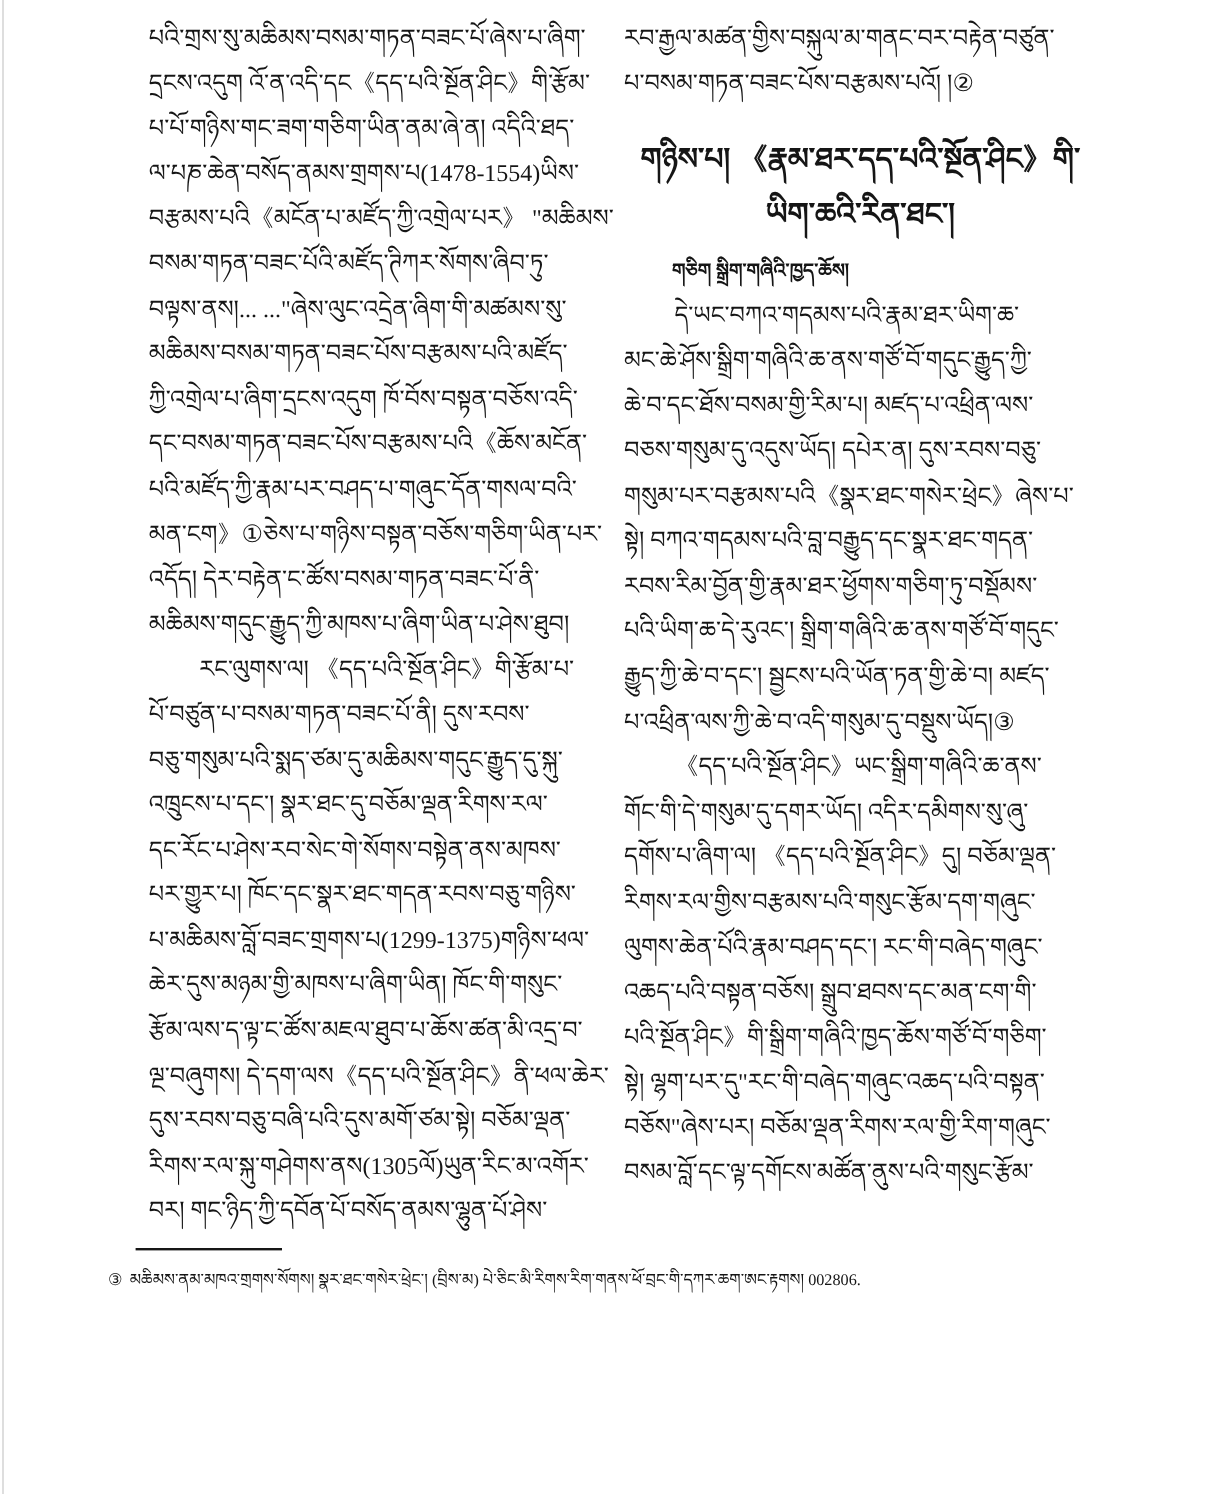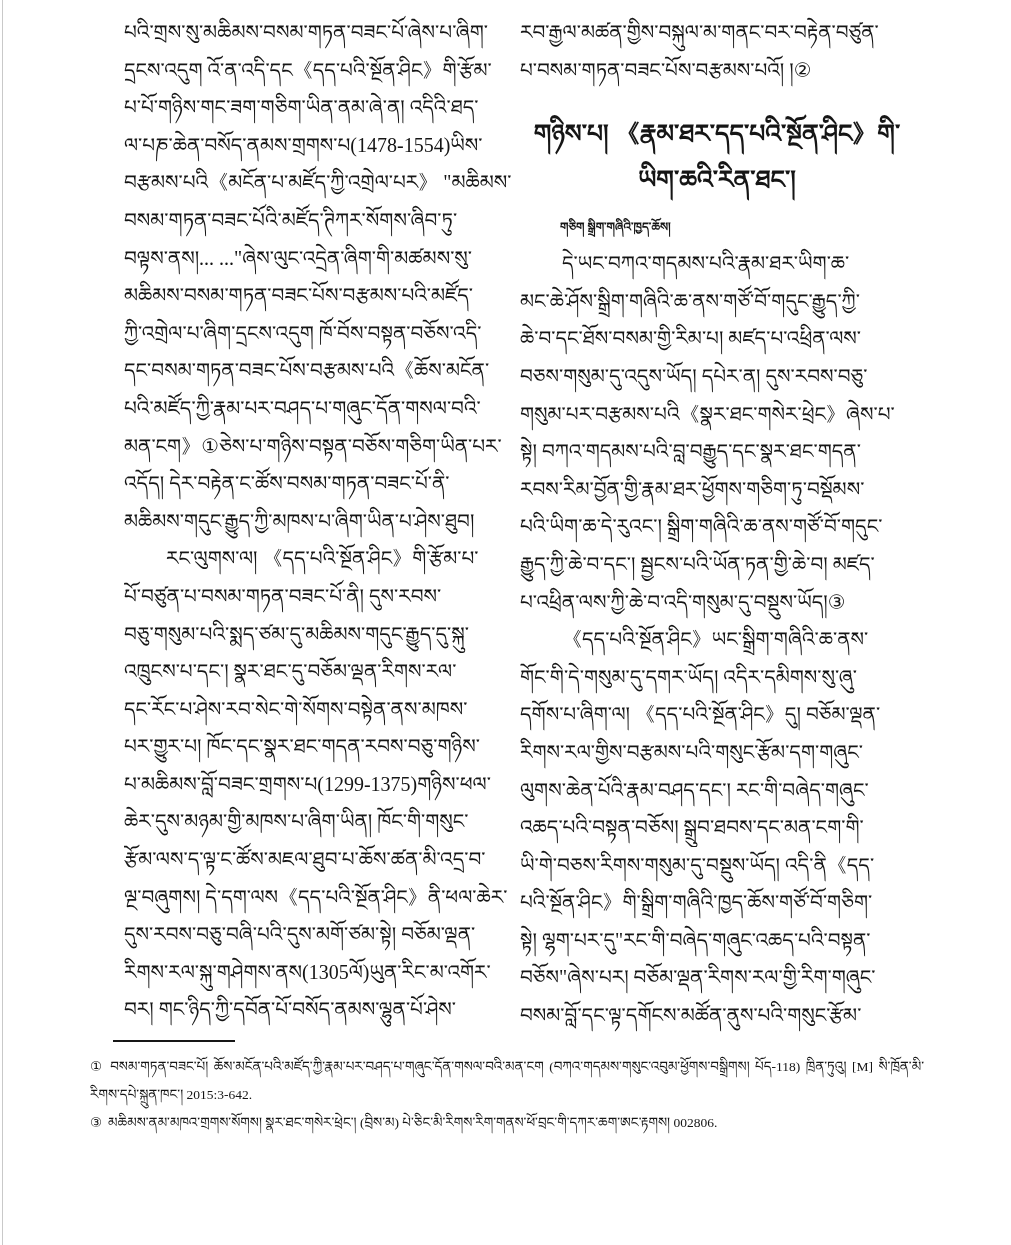--- a/index.html
+++ b/index.html
@@ -31,21 +31,21 @@
 
   .heading {
     font-weight:bold;
     font-size:25px;
     line-height:46px;
     text-align:center;
     margin-top:22px;
   }
   .subheading {
     font-weight:bold;
-    font-size:12px;
+    font-size:16px;
     line-height:36px;
     text-indent:40px;
     margin-top:6px;
     white-space:nowrap; overflow:hidden;
   }
 
   .footnotes {
     position:absolute; left:90px; top:1040px; width:834px;
   }
   .fn-rule {
@@ -125,31 +125,27 @@
       <div class="tline">རྒྱུད་ཀྱི་ཆེ་བ་དང་། སྦྱངས་པའི་ཡོན་ཏན་གྱི་ཆེ་བ། མཛད་</div>
       <div class="tline">པ་འཕྲིན་ལས་ཀྱི་ཆེ་བ་འདི་གསུམ་དུ་བསྡུས་ཡོད།③</div>
     </div>
   <div class="para indent-first">
       <div class="tline">《དད་པའི་སྔོན་ཤིང》ཡང་སྒྲིག་གཞིའི་ཆ་ནས་</div>
       <div class="tline">གོང་གི་དེ་གསུམ་དུ་དགར་ཡོད། འདིར་དམིགས་སུ་ཞུ་</div>
       <div class="tline">དགོས་པ་ཞིག་ལ། 《དད་པའི་སྔོན་ཤིང》དུ། བཅོམ་ལྡན་</div>
       <div class="tline">རིགས་རལ་གྱིས་བརྩམས་པའི་གསུང་རྩོམ་དག་གཞུང་</div>
       <div class="tline">ལུགས་ཆེན་པོའི་རྣམ་བཤད་དང་། རང་གི་བཞེད་གཞུང་</div>
       <div class="tline">འཆད་པའི་བསྟན་བཅོས། སྒྲུབ་ཐབས་དང་མན་ངག་གི་</div>
-      <div class="tline">ཡི་གེ་བཅས་རིགས་གསུམ་དུ་བསྡུས་ཡོད། འདི་ནི《དད་</div>
       <div class="tline">པའི་སྔོན་ཤིང》གི་སྒྲིག་གཞིའི་ཁྱད་ཆོས་གཙོ་བོ་གཅིག་</div>
       <div class="tline">སྟེ། ལྷག་པར་དུ"རང་གི་བཞེད་གཞུང་འཆད་པའི་བསྟན་</div>
       <div class="tline">བཅོས"ཞེས་པར། བཅོམ་ལྡན་རིགས་རལ་གྱི་རིག་གཞུང་</div>
       <div class="tline">བསམ་བློ་དང་ལྟ་དགོངས་མཚོན་ནུས་པའི་གསུང་རྩོམ་</div>
     </div>
 </div>
 
 <div class="footnotes">
   <div class="fn-rule"></div>
   <div class="fn">
-    <span class="fn-marker">①</span><span>བསམ་གཏན་བཟང་པོ། ཆོས་མངོན་པའི་མཛོད་ཀྱི་རྣམ་པར་བཤད་པ་གཞུང་དོན་གསལ་བའི་མན་ངག (བཀའ་གདམས་གསུང་འབུམ་ཕྱོགས་བསྒྲིགས། པོད-118) ཁྲིན་ཏུའུ། [M] སི་ཁྲོན་མི་རིགས་དཔེ་སྐྲུན་ཁང་། 2015:3-642.</span>
-  </div>
-  <div class="fn">
     <span class="fn-marker">③</span><span>མཆིམས་ནམ་མཁའ་གྲགས་སོགས། སྣར་ཐང་གསེར་ཕྲེང་། (བྲིས་མ) པེ་ཅིང་མི་རིགས་རིག་གནས་ཕོ་བྲང་གི་དཀར་ཆག་ཨང་རྟགས། 002806.</span>
   </div>
 </div>
 
 <div class="page-number">–66–</div>
 
 </body></html>

